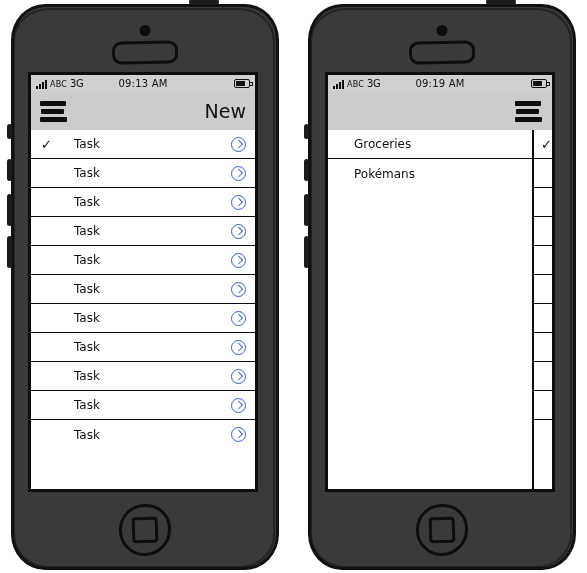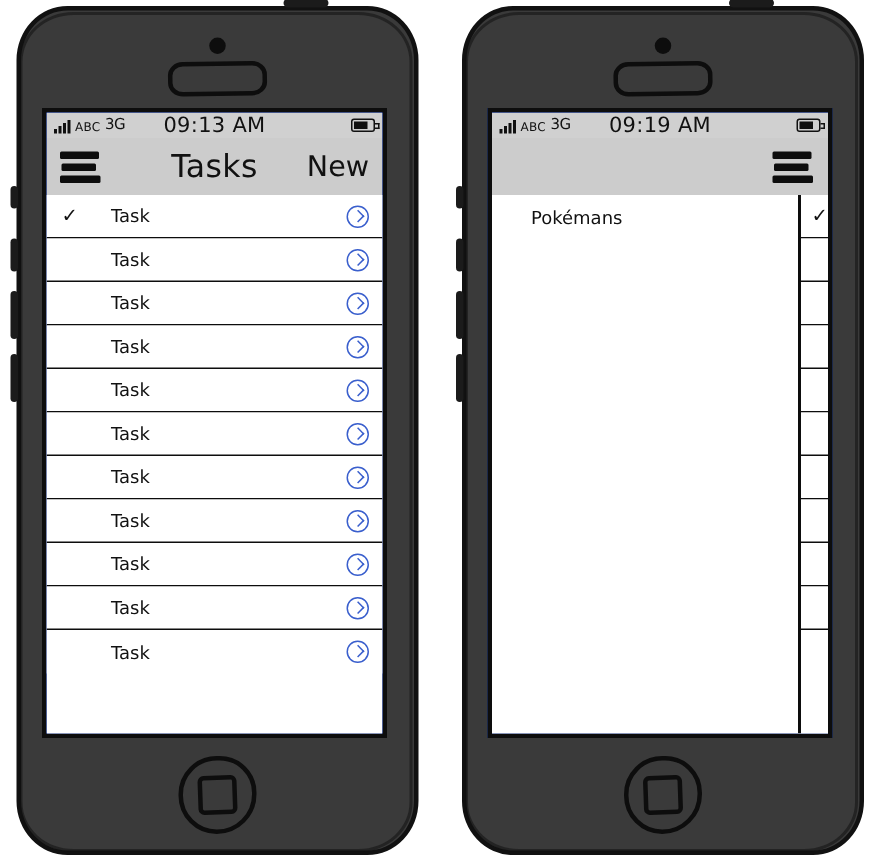--- a/index.html
+++ b/index.html
@@ -62,21 +62,21 @@
   }
   .vol.v1{top:155px;height:22px;}
   .vol.v2{top:190px;height:32px;}
   .vol.v3{top:232px;height:32px;}
   .mute{position:absolute;left:-4px;top:120px;width:5px;height:15px;background:#1b1b1b;border-radius:3px;}
   .pwr{position:absolute;right:60px;top:-5px;width:30px;height:6px;background:#1b1b1b;border-radius:3px;}
 
   
   .screen{
     position:absolute;left:17px;top:68px;width:230px;height:420px;
-    background:#1d4ed8;
+    background:#14b8a6;
     border:3px solid #0d0d0d;
     box-sizing:border-box;
     overflow:hidden;
   }
 
   
   .statusbar{
     position:relative;height:17px;background:#d0d0d0;
     display:flex;align-items:center;
     padding:0 5px;box-sizing:border-box;
@@ -86,21 +86,21 @@
   .bars{display:flex;align-items:flex-end;gap:1px;height:9px;}
   .bars i{display:block;width:2px;background:#111;}
   .bars i:nth-child(1){height:3px;}
   .bars i:nth-child(2){height:5px;}
   .bars i:nth-child(3){height:7px;}
   .bars i:nth-child(4){height:9px;}
   .carrier{font-size:8px;letter-spacing:.2px;line-height:1;}
   .net{font-size:10px;font-weight:normal;line-height:1;letter-spacing:-.3px;}
   .sb-time{
     position:absolute;left:0;right:0;text-align:center;
-    font-size:14px;letter-spacing:.2px;
+    font-size:10px;letter-spacing:.2px;
   }
   .sb-right{margin-left:auto;display:flex;align-items:center;}
   .battery{
     position:relative;width:16px;height:9px;
     border:1.5px solid #111;border-radius:2px;box-sizing:border-box;
     background:#d0d0d0;
   }
   .battery::before{
     content:"";position:absolute;left:1px;top:1px;bottom:1px;width:9px;background:#111;
   }
@@ -216,21 +216,20 @@
           <span class="battery"></span>
         </div>
       </div>
 
       <div class="navbar">
         <div class="hamburger">
             <b></b>
             <b></b>
             <b></b>
           </div>
-        <div class="nav-title">Tasks</div>
         <div class="nav-action">New</div>
       </div>
 
       <div class="listarea">
 
         <div class="row">
           <span class="check">✓</span>
           <span class="label">Task</span>
           <span class="disclosure"></span>
         </div>
@@ -335,20 +334,23 @@
       <div class="navbar">
         <div class="hamburger nav-right-ham">
             <b></b>
             <b></b>
             <b></b>
           </div>
       </div>
 
       <div class="listarea">
         <div class="row project">
+          <span class="label">Groceries</span>
+        </div>
+        <div class="row project">
           <span class="label">Pokémans</span>
         </div>
       </div>
 
       <div class="drawer">
         <div class="row">
           <span class="check">✓</span>
 
         </div>
         <div class="row">

